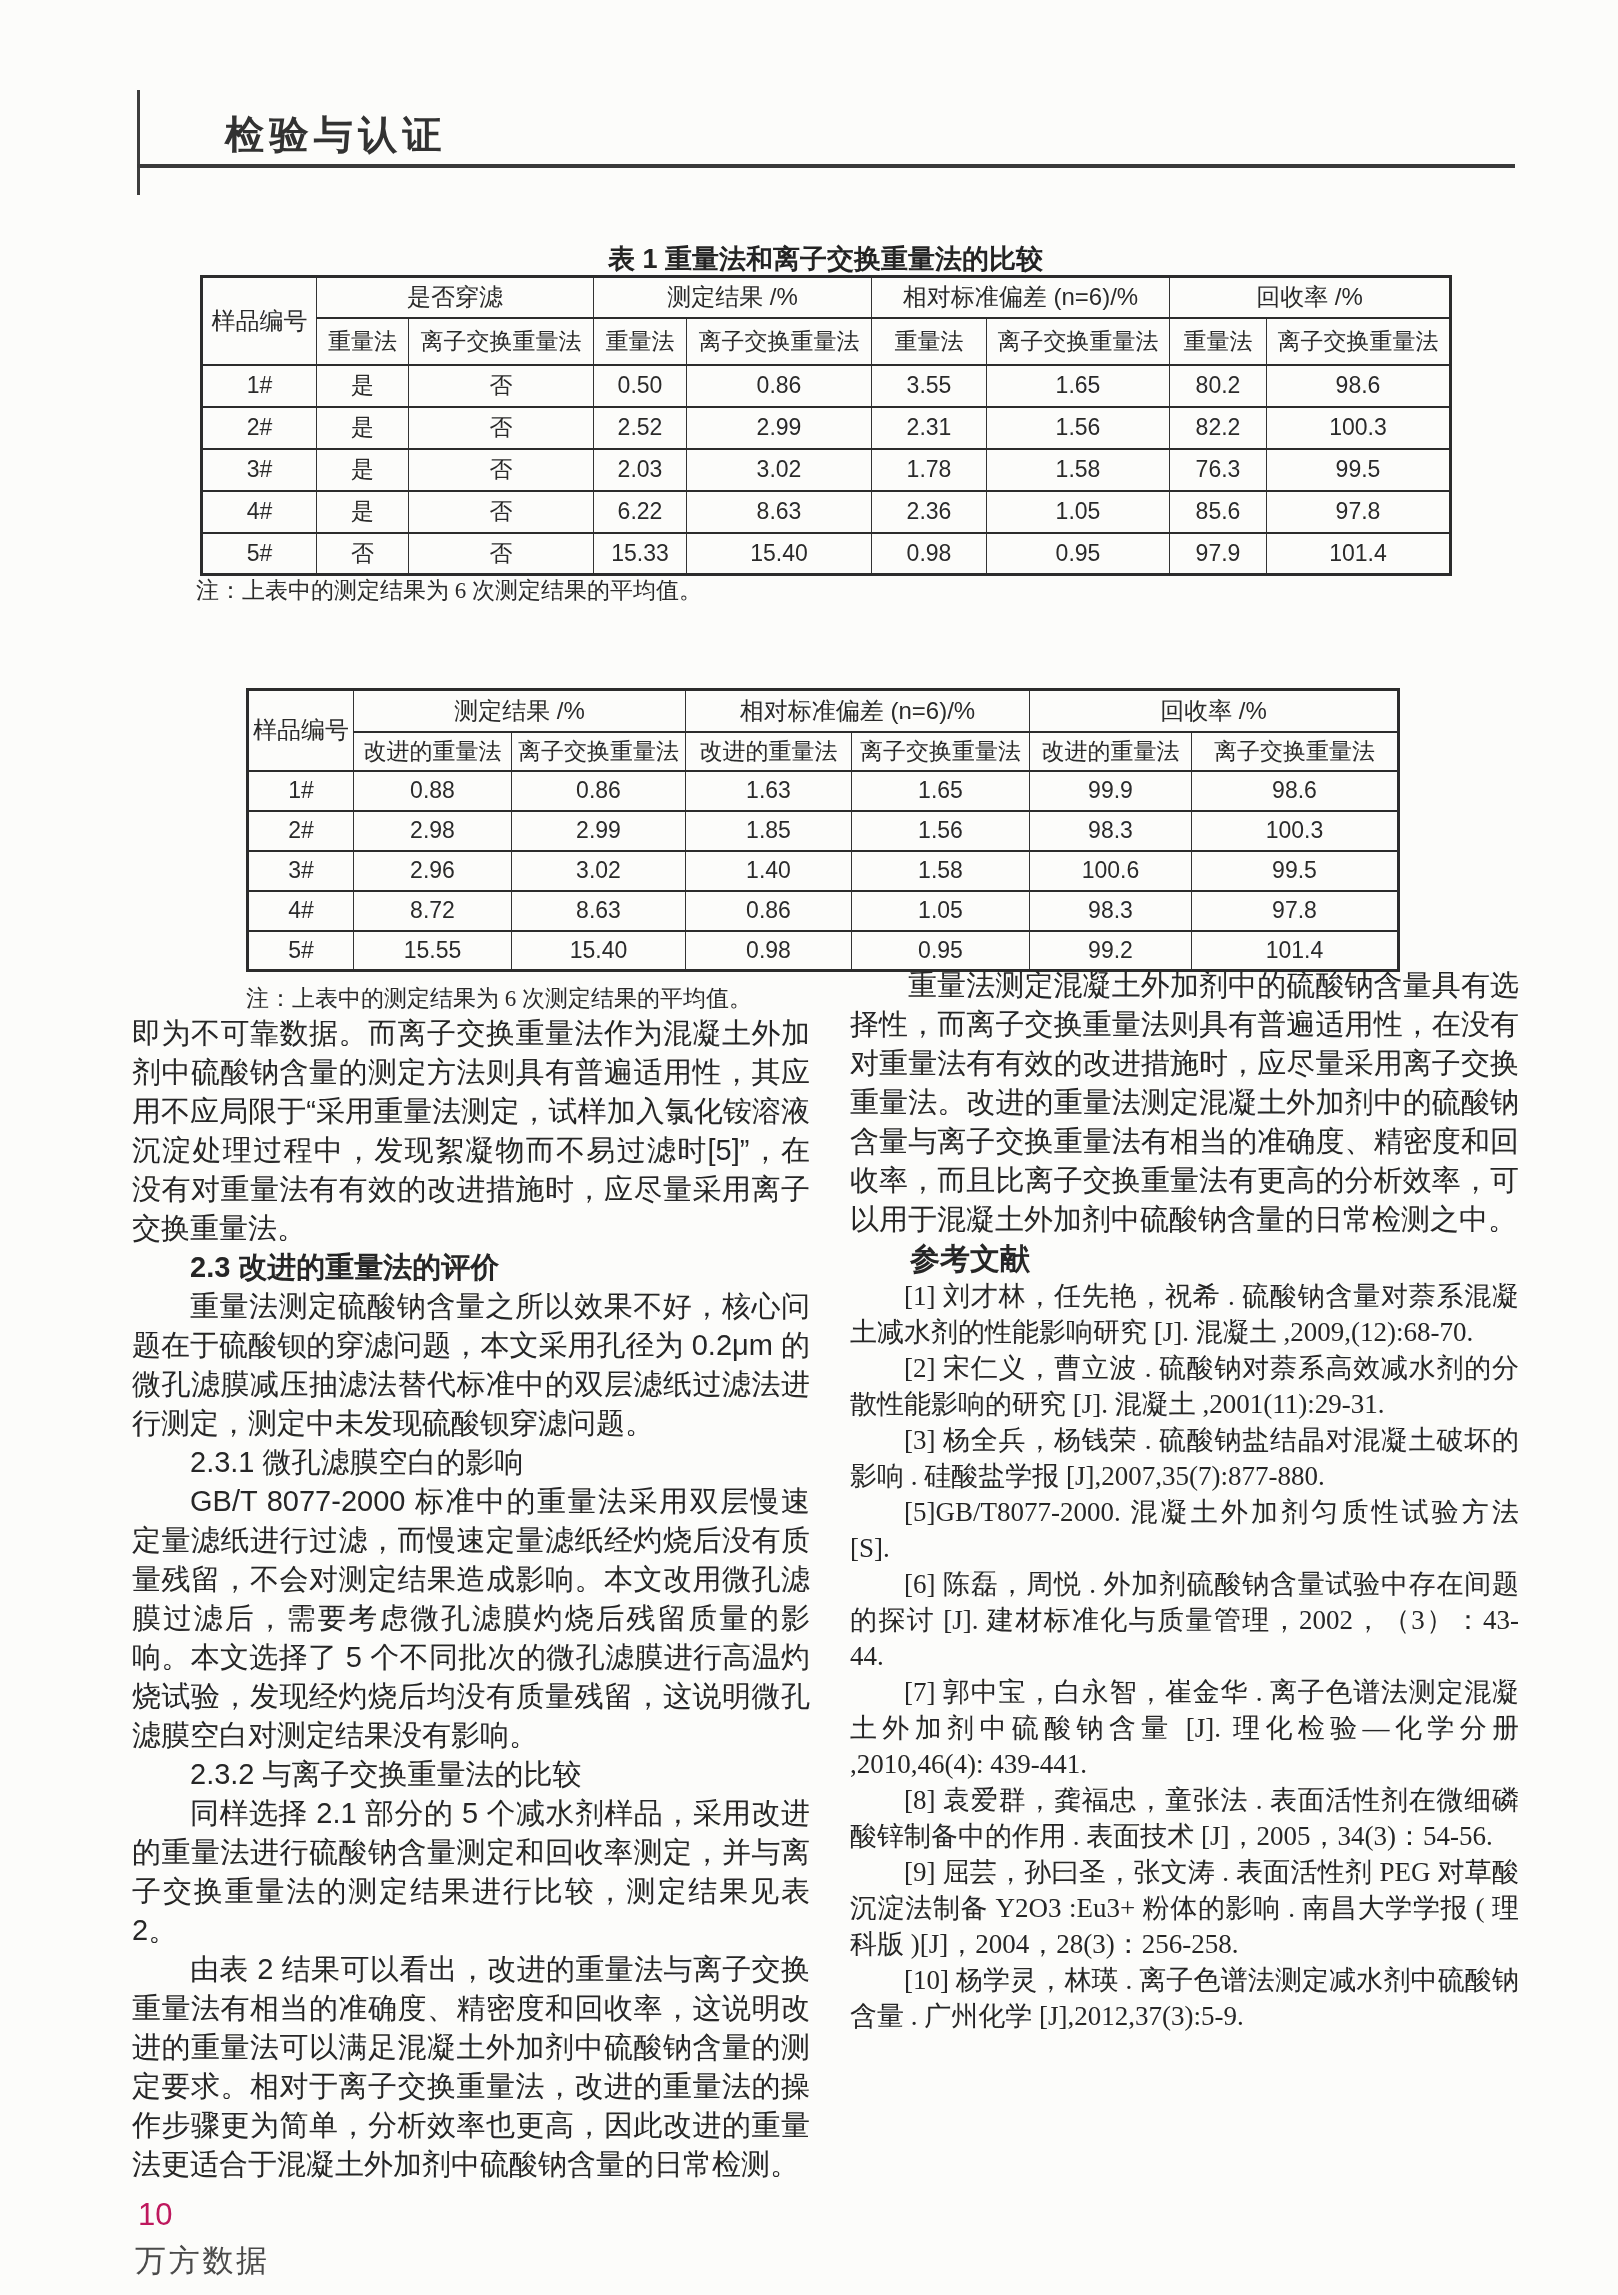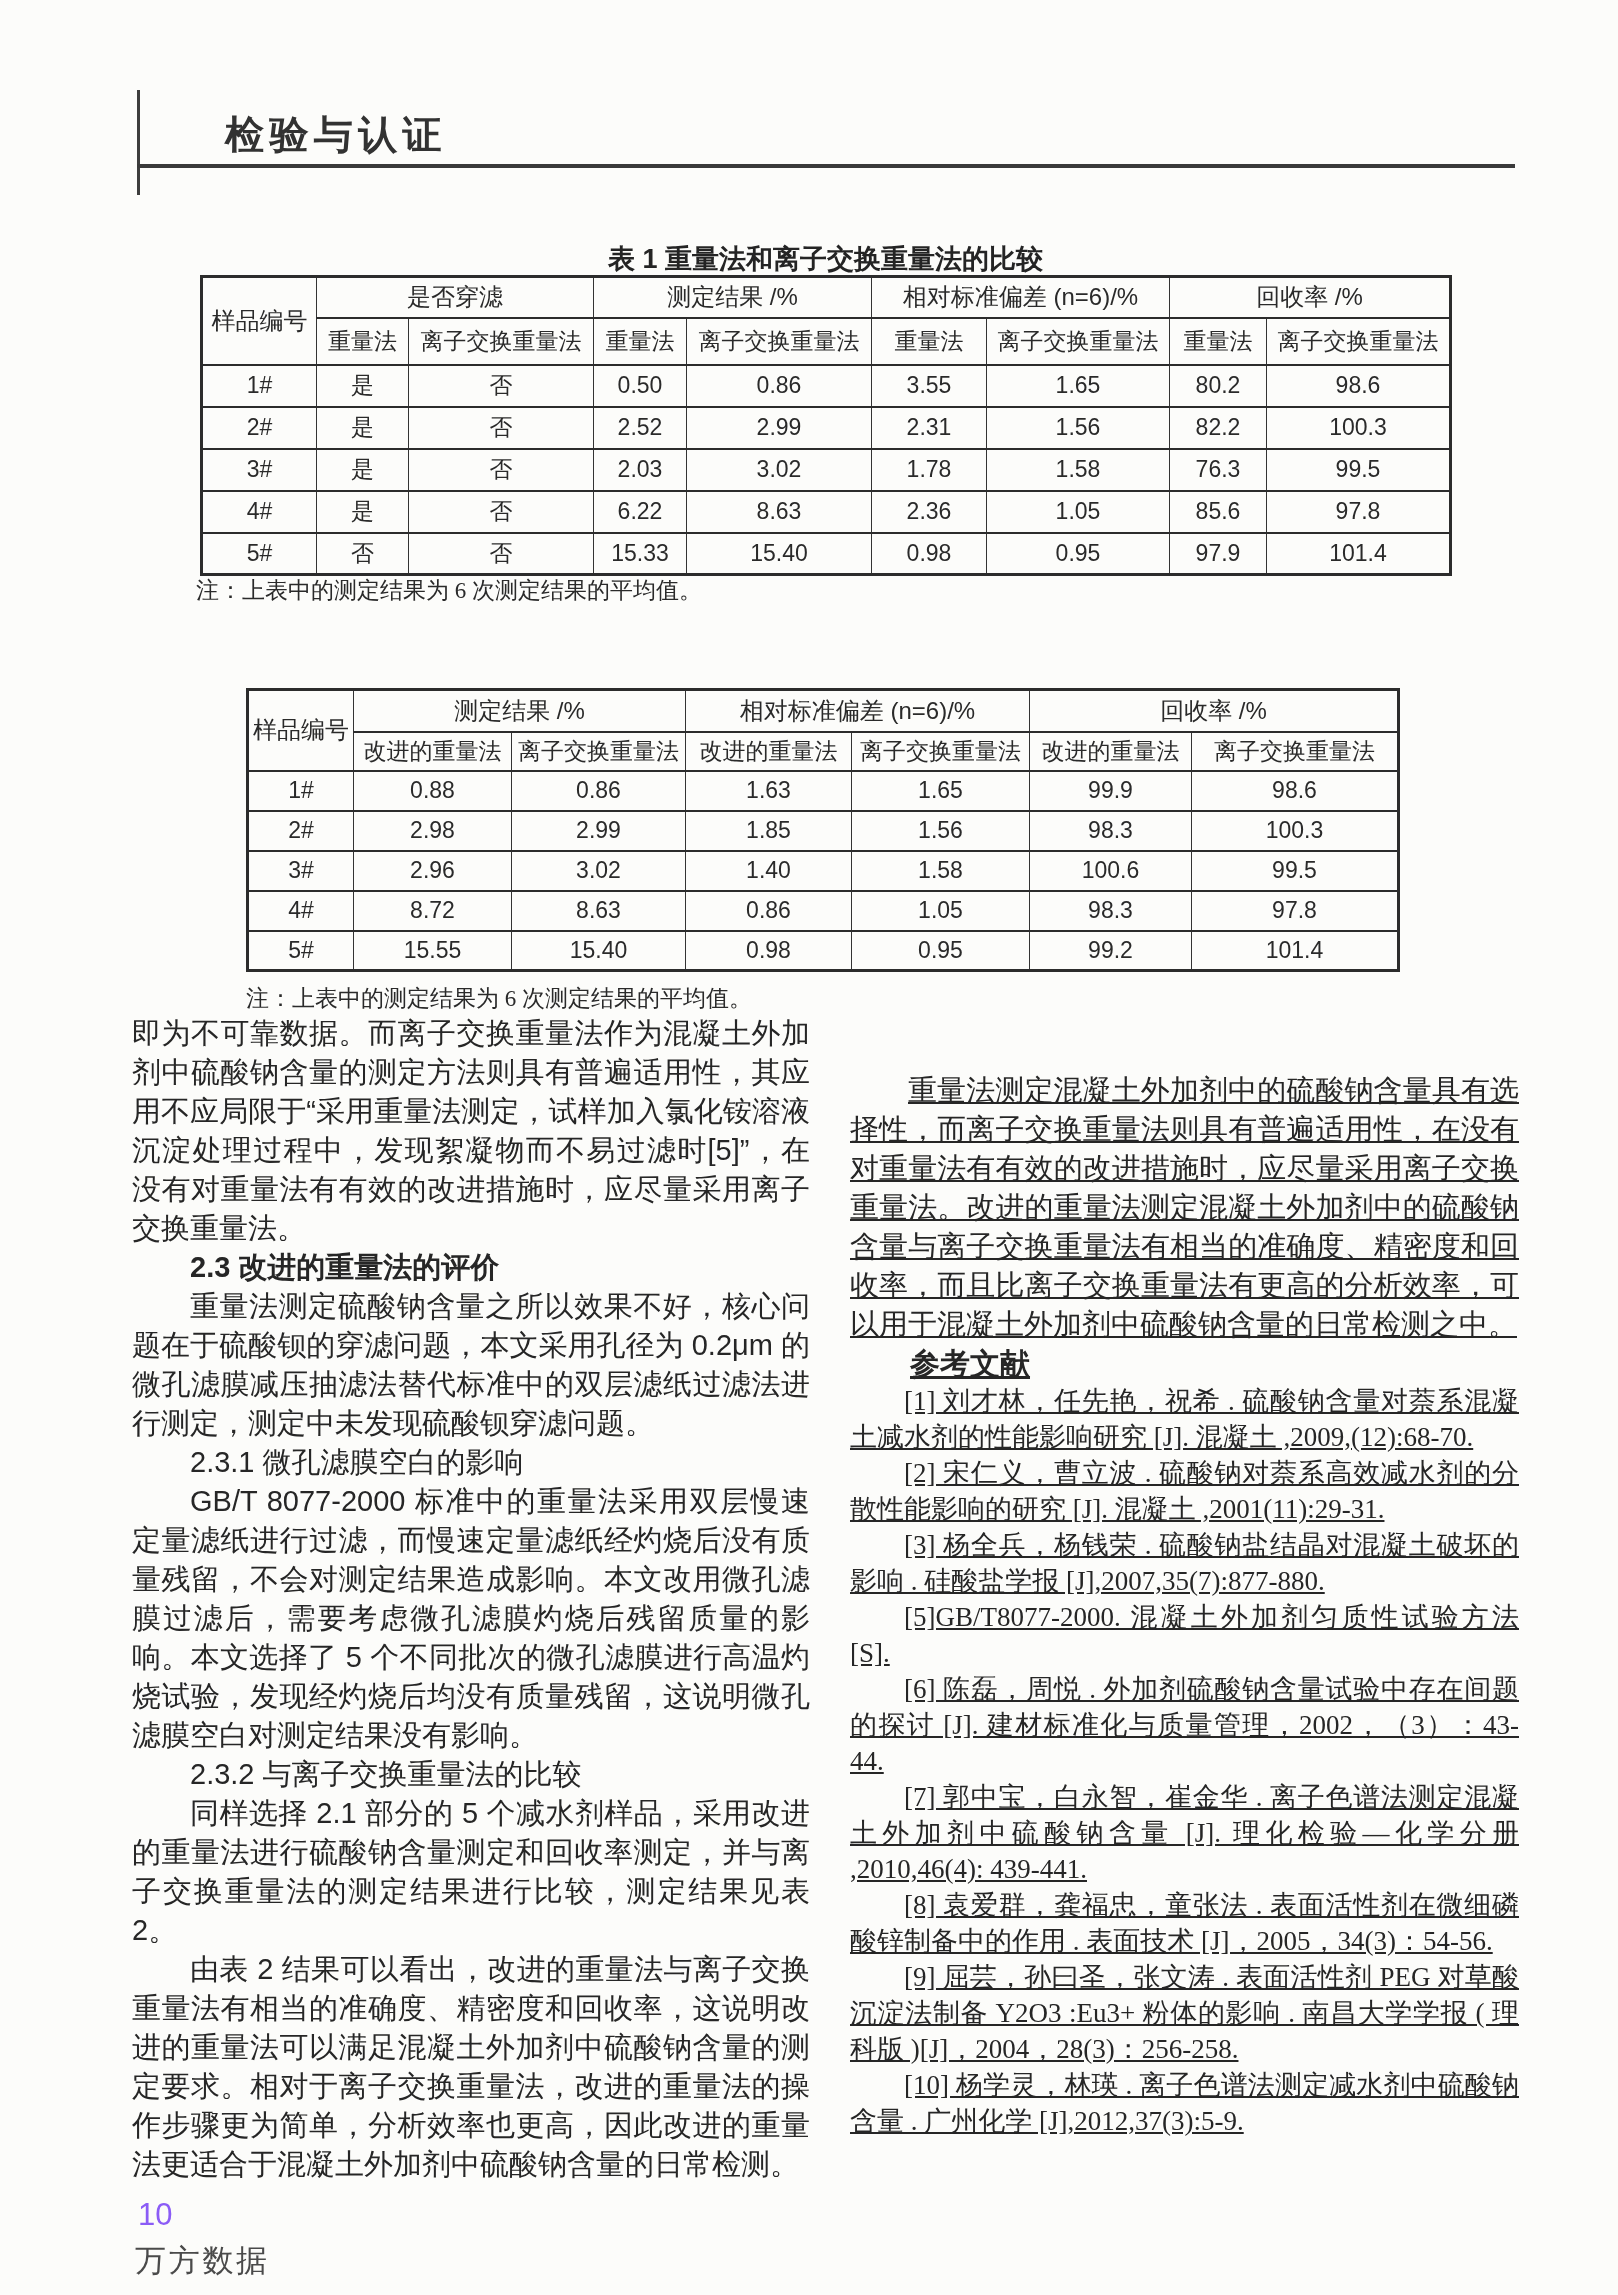--- a/index.html
+++ b/index.html
@@ -30,21 +30,21 @@
   .col p{margin:0;text-indent:2em;}
   .col p.noindent{text-indent:0;}
   .col .h-bold{margin:0;text-indent:2em;font-weight:bold;}
   .col .h-plain{margin:0;text-indent:2em;}
   .h-conclusion{margin:68px 0 0 0;text-indent:0;padding-left:65px;
     font-size:34px;font-weight:bold;letter-spacing:4px;color:#1f1f1f;}
   .refs-heading{margin:39px 0 15px 0;text-indent:2em;font-weight:bold;font-size:30px;}
   .refs p{margin:0;text-indent:2em;font-size:27px;line-height:36px;
     font-family:"Liberation Serif",serif;}
   
-  .pageno{position:absolute;left:138px;top:2197px;font-size:31px;color:#8b5cf6;}
+  .pageno{position:absolute;left:138px;top:2197px;font-size:31px;color:#be185d;}
   .watermark{position:absolute;left:135px;top:2240px;font-size:31px;color:#4a4a4a;
     font-family:"Liberation Serif",serif;letter-spacing:2.7px;}
 </style>
 </head>
 <body>
 
 <div class="page">
 
   <div class="hdr-vbar"></div>
   <div class="hdr-title">检验与认证</div>
@@ -222,21 +222,21 @@
     <p class="noindent">即为不可靠数据。而离子交换重量法作为混凝土外加剂中硫酸钠含量的测定方法则具有普遍适用性，其应用不应局限于“采用重量法测定，试样加入氯化铵溶液沉淀处理过程中，发现絮凝物而不易过滤时[5]”，在没有对重量法有有效的改进措施时，应尽量采用离子交换重量法。</p>
     <p class="h-bold">2.3 改进的重量法的评价</p>
     <p>重量法测定硫酸钠含量之所以效果不好，核心问题在于硫酸钡的穿滤问题，本文采用孔径为 0.2μm 的微孔滤膜减压抽滤法替代标准中的双层滤纸过滤法进行测定，测定中未发现硫酸钡穿滤问题。</p>
     <p class="h-plain">2.3.1 微孔滤膜空白的影响</p>
     <p>GB/T 8077-2000 标准中的重量法采用双层慢速定量滤纸进行过滤，而慢速定量滤纸经灼烧后没有质量残留，不会对测定结果造成影响。本文改用微孔滤膜过滤后，需要考虑微孔滤膜灼烧后残留质量的影响。本文选择了 5 个不同批次的微孔滤膜进行高温灼烧试验，发现经灼烧后均没有质量残留，这说明微孔滤膜空白对测定结果没有影响。</p>
     <p class="h-plain">2.3.2 与离子交换重量法的比较</p>
     <p>同样选择 2.1 部分的 5 个减水剂样品，采用改进的重量法进行硫酸钠含量测定和回收率测定，并与离子交换重量法的测定结果进行比较，测定结果见表 2。</p>
     <p>由表 2 结果可以看出，改进的重量法与离子交换重量法有相当的准确度、精密度和回收率，这说明改进的重量法可以满足混凝土外加剂中硫酸钠含量的测定要求。相对于离子交换重量法，改进的重量法的操作步骤更为简单，分析效率也更高，因此改进的重量法更适合于混凝土外加剂中硫酸钠含量的日常检测。</p>
   </div>
 
-  <div class="col" style="left:850px;top:1071px;width:669px;text-decoration:underline;">
+  <div class="col" style="left:850px;top:966px;width:669px;">
     <p>重量法测定混凝土外加剂中的硫酸钠含量具有选择性，而离子交换重量法则具有普遍适用性，在没有对重量法有有效的改进措施时，应尽量采用离子交换重量法。改进的重量法测定混凝土外加剂中的硫酸钠含量与离子交换重量法有相当的准确度、精密度和回收率，而且比离子交换重量法有更高的分析效率，可以用于混凝土外加剂中硫酸钠含量的日常检测之中。</p>
     <p class="refs-heading">参考文献</p>
     <div class="refs">
       <p>[1] 刘才林，任先艳，祝希 . 硫酸钠含量对萘系混凝土减水剂的性能影响研究 [J]. 混凝土 ,2009,(12):68-70.</p>
       <p>[2] 宋仁义，曹立波 . 硫酸钠对萘系高效减水剂的分散性能影响的研究 [J]. 混凝土 ,2001(11):29-31.</p>
       <p>[3] 杨全兵，杨钱荣 . 硫酸钠盐结晶对混凝土破坏的影响 . 硅酸盐学报 [J],2007,35(7):877-880.</p>
       <p>[5]GB/T8077-2000. 混凝土外加剂匀质性试验方法 [S].</p>
       <p>[6] 陈磊，周悦 . 外加剂硫酸钠含量试验中存在间题的探讨 [J]. 建材标准化与质量管理，2002，（3）：43-44.</p>
       <p>[7] 郭中宝，白永智，崔金华 . 离子色谱法测定混凝土外加剂中硫酸钠含量 [J]. 理化检验—化学分册 ,2010,46(4): 439-441.</p>
       <p>[8] 袁爱群，龚福忠，童张法 . 表面活性剂在微细磷酸锌制备中的作用 . 表面技术 [J]，2005，34(3)：54-56.</p>

